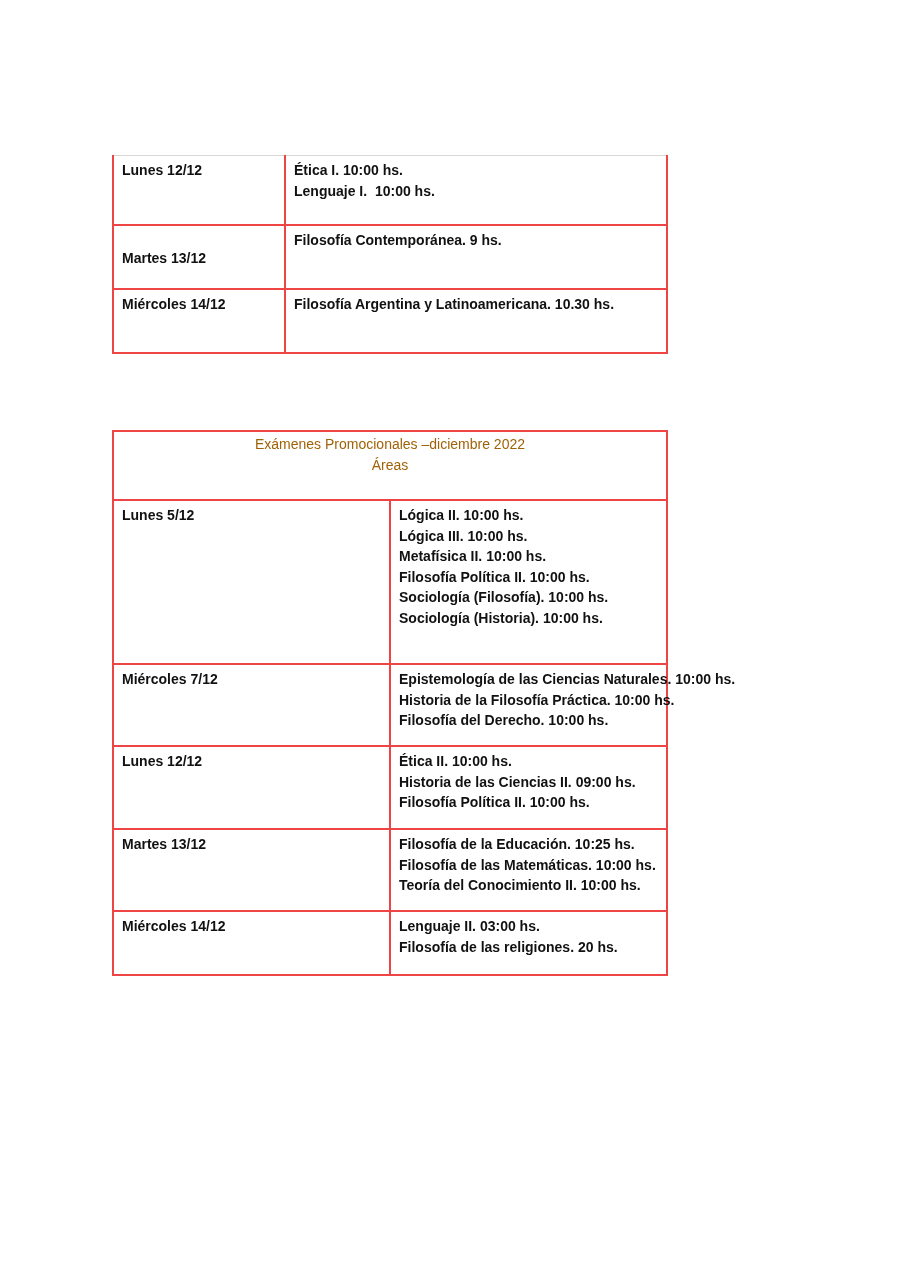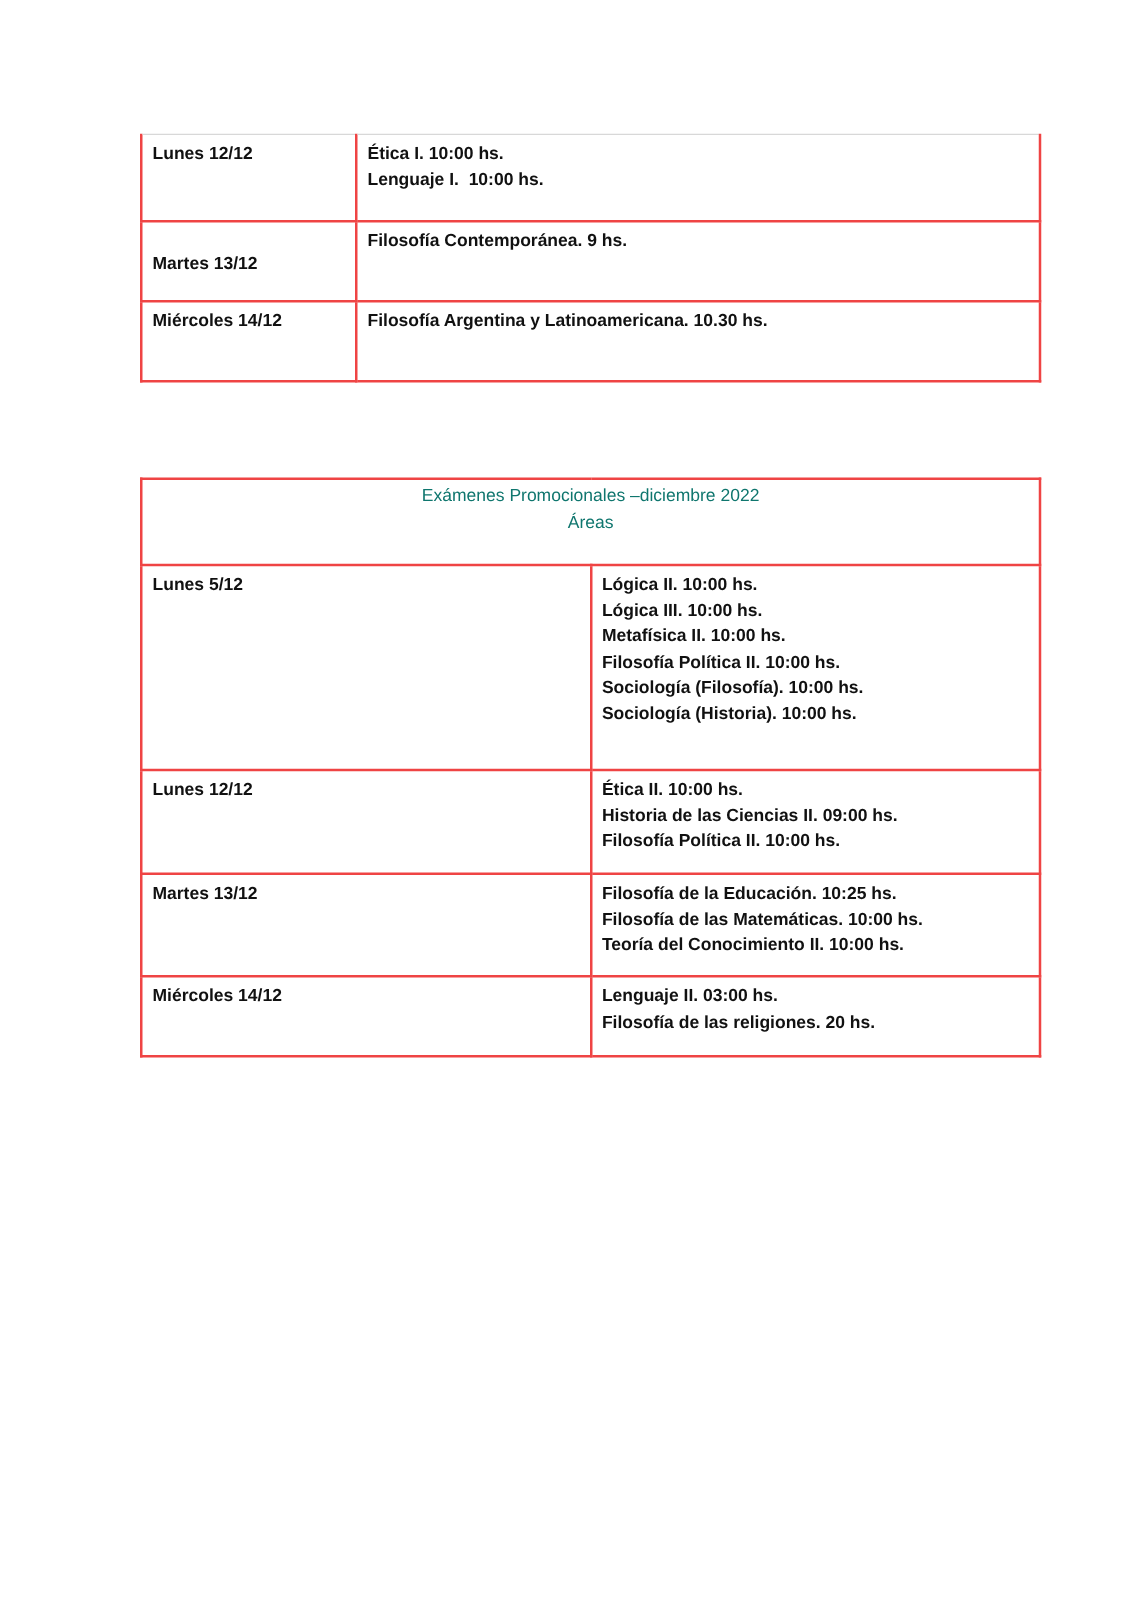--- a/index.html
+++ b/index.html
@@ -1,25 +1,25 @@
 <!DOCTYPE html>
 <html><head>
 <meta charset="utf-8">
 <style>
   html, body { margin: 0; padding: 0; background: #ffffff; }
   body { width: 905px; height: 1280px; position: relative; overflow: hidden;
          font-family: "Liberation Sans", sans-serif; color: #111; }
-  table { position: absolute; border-collapse: collapse; left: 112px; width: 721px; table-layout: fixed; }
+  table { position: absolute; border-collapse: collapse; left: 112px; width: 556px; table-layout: fixed; margin-top: 48px; }
   td { border: 2px solid #ef4444; vertical-align: top; padding: 4px 8px 0 8px;
        font-size: 14px; font-weight: bold; line-height: 20.5px; }
   td.day { width: 154px; }
   #table1 { top: 107px; }
   #table1 tr:first-child td { border-top: 1px solid #d8d8d8; }
   #table2 { top: 382px; }
-  .title-cell { text-align: center; font-weight: normal; color: #0f766e; padding-top: 2px; font-size: 14px; }
+  .title-cell { text-align: center; font-weight: normal; color: #a16207; padding-top: 2px; font-size: 14px; }
   .subj { display: block; white-space: pre; }
 </style>
 </head>
 <body>
 
 <table id="table1">
   <tbody>
       <tr style="height:69px">
     <td class="day">Lunes 12/12</td>
     <td>
@@ -54,20 +54,28 @@
     <td class="day">Lunes 5/12</td>
     <td>
       <span class="subj">Lógica II. 10:00 hs.</span>
       <span class="subj">Lógica III. 10:00 hs.</span>
       <span class="subj">Metafísica II. 10:00 hs.</span>
       <span class="subj">Filosofía Política II. 10:00 hs.</span>
       <span class="subj">Sociología (Filosofía). 10:00 hs.</span>
       <span class="subj">Sociología (Historia). 10:00 hs.</span>
     </td>
   </tr>
+  <tr style="height:82px">
+    <td class="day">Miércoles 7/12</td>
+    <td>
+      <span class="subj">Epistemología de las Ciencias Naturales. 10:00 hs.</span>
+      <span class="subj">Historia de la Filosofía Práctica. 10:00 hs.</span>
+      <span class="subj">Filosofía del Derecho. 10:00 hs.</span>
+    </td>
+  </tr>
   <tr style="height:83px">
     <td class="day">Lunes 12/12</td>
     <td>
       <span class="subj">Ética II. 10:00 hs.</span>
       <span class="subj">Historia de las Ciencias II. 09:00 hs.</span>
       <span class="subj">Filosofía Política II. 10:00 hs.</span>
     </td>
   </tr>
   <tr style="height:82px">
     <td class="day">Martes 13/12</td>

